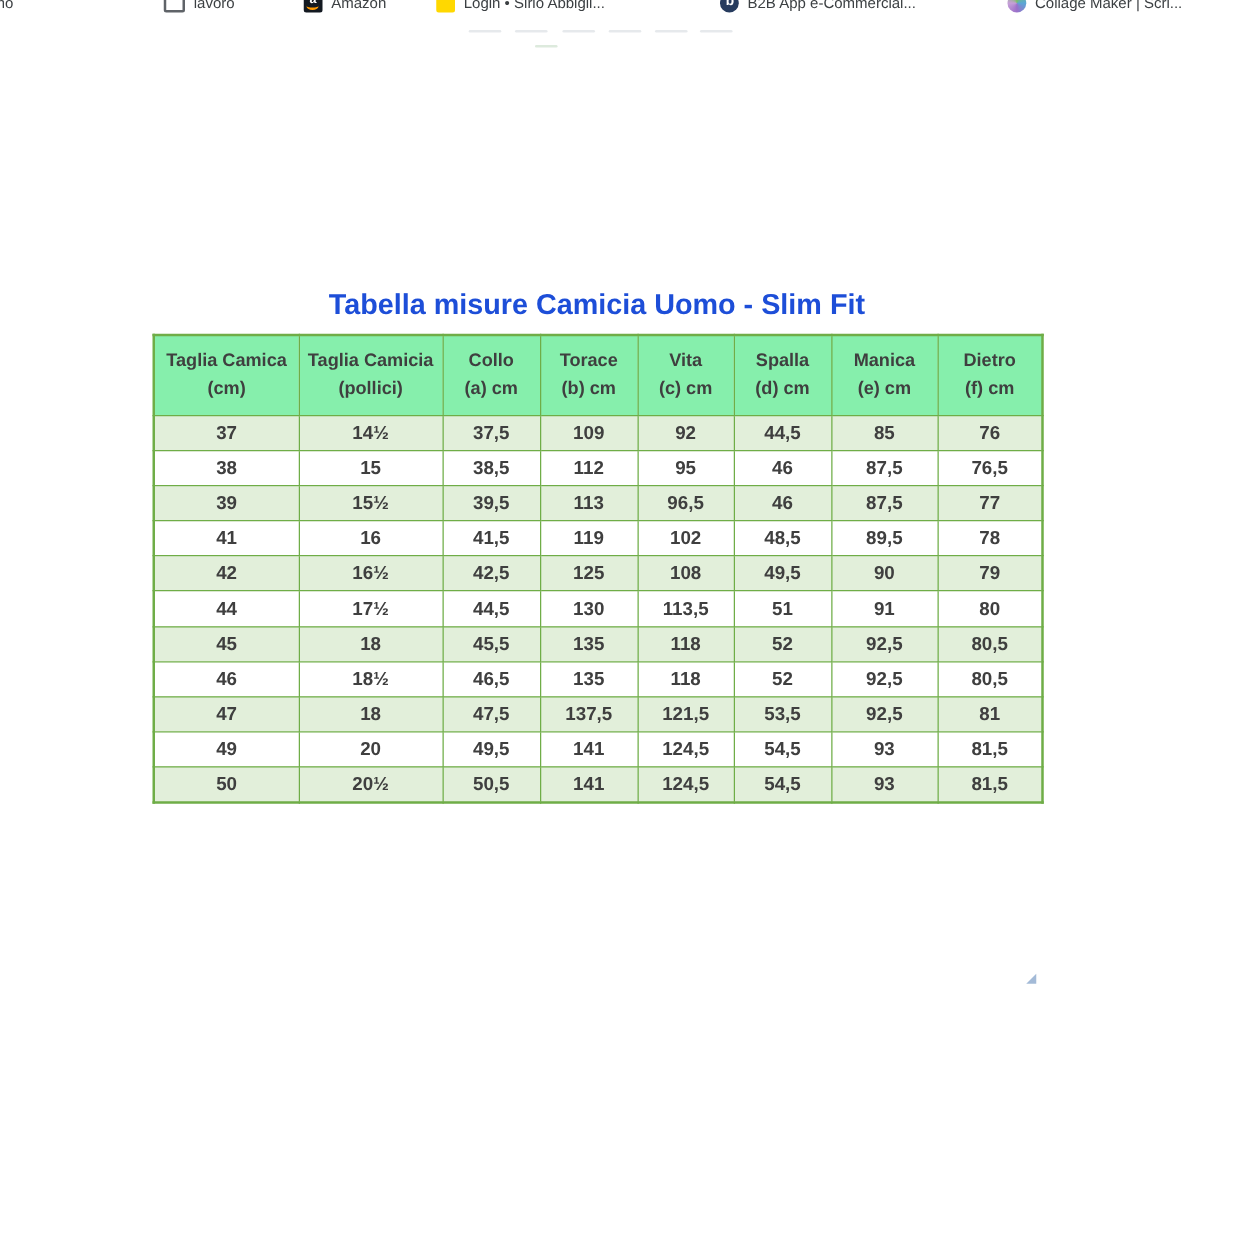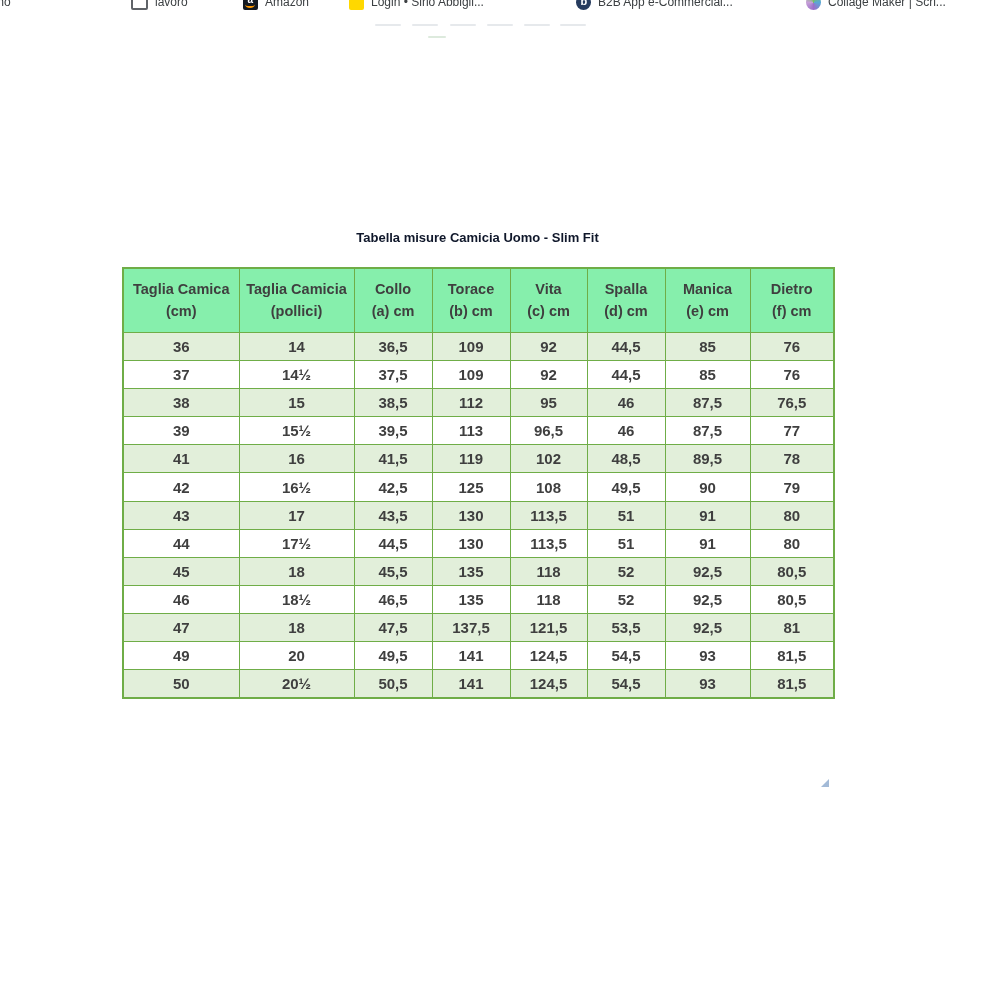--- a/index.html
+++ b/index.html
@@ -50,21 +50,21 @@
   
   .artifact-row{position:absolute;top:24px;left:0;}
   .artifact-mark{
     position:absolute;height:2px;width:26px;background:#c7ced4;opacity:.45;border-radius:1px;
   }
   .artifact-mark.green{background:#bcd6bc;top:12px;opacity:.5;}
 
   
   .page-title{
     position:absolute;left:122px;top:230px;width:711px;
-    text-align:center;font-size:13px;font-weight:bold;color:#0f172a;
+    text-align:center;font-size:23px;font-weight:bold;color:#1d4ed8;
     margin:0;
   }
 
   
   .table-wrap{position:absolute;left:122px;top:267px;width:711px;height:524px;}
   table.size-table{
     border-collapse:collapse;table-layout:fixed;width:711px;
     border:2px solid #6fad47;
   }
   .size-table th,.size-table td{
@@ -169,30 +169,20 @@
             <div>(e) cm</div>
           </th>
           <th>
             <div>Dietro</div>
             <div>(f) cm</div>
           </th>
         </tr>
     </thead>
     <tbody id="table-body">
         <tr>
-          <td>36</td>
-          <td>14</td>
-          <td>36,5</td>
-          <td>109</td>
-          <td>92</td>
-          <td>44,5</td>
-          <td>85</td>
-          <td>76</td>
-        </tr>
-        <tr>
           <td>37</td>
           <td>14½</td>
           <td>37,5</td>
           <td>109</td>
           <td>92</td>
           <td>44,5</td>
           <td>85</td>
           <td>76</td>
         </tr>
         <tr>
@@ -229,30 +219,20 @@
           <td>42</td>
           <td>16½</td>
           <td>42,5</td>
           <td>125</td>
           <td>108</td>
           <td>49,5</td>
           <td>90</td>
           <td>79</td>
         </tr>
         <tr>
-          <td>43</td>
-          <td>17</td>
-          <td>43,5</td>
-          <td>130</td>
-          <td>113,5</td>
-          <td>51</td>
-          <td>91</td>
-          <td>80</td>
-        </tr>
-        <tr>
           <td>44</td>
           <td>17½</td>
           <td>44,5</td>
           <td>130</td>
           <td>113,5</td>
           <td>51</td>
           <td>91</td>
           <td>80</td>
         </tr>
         <tr>

